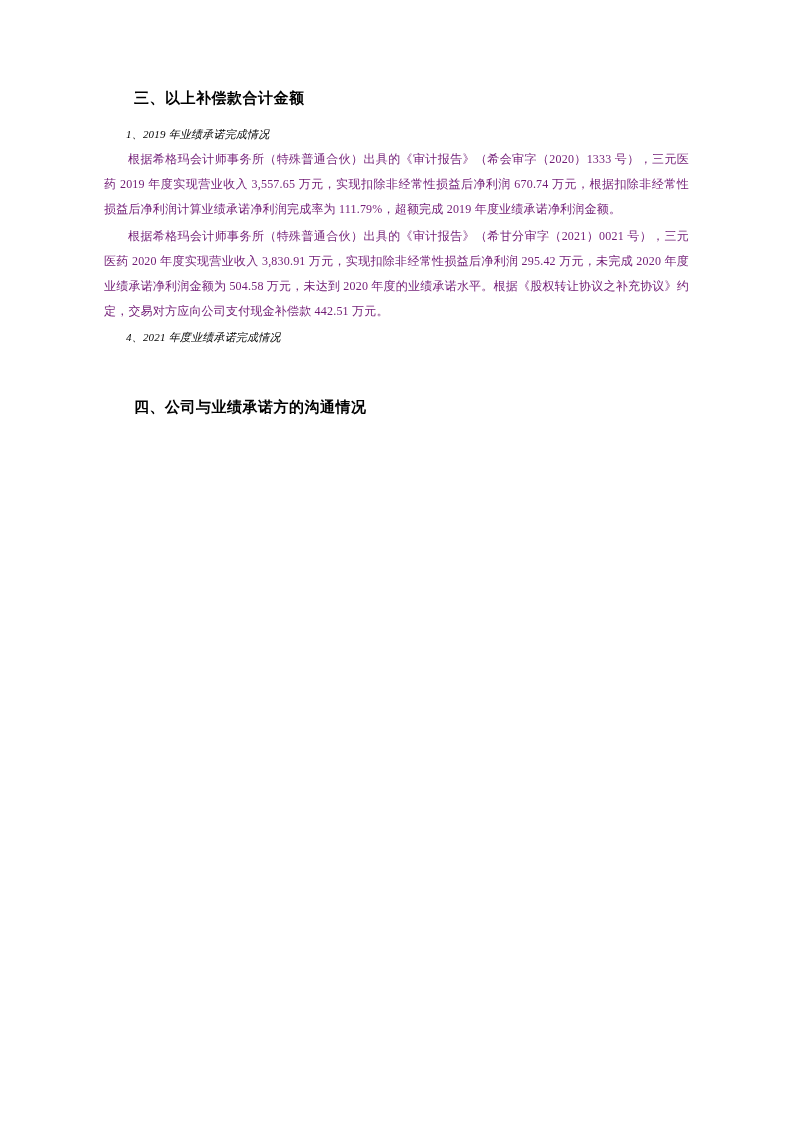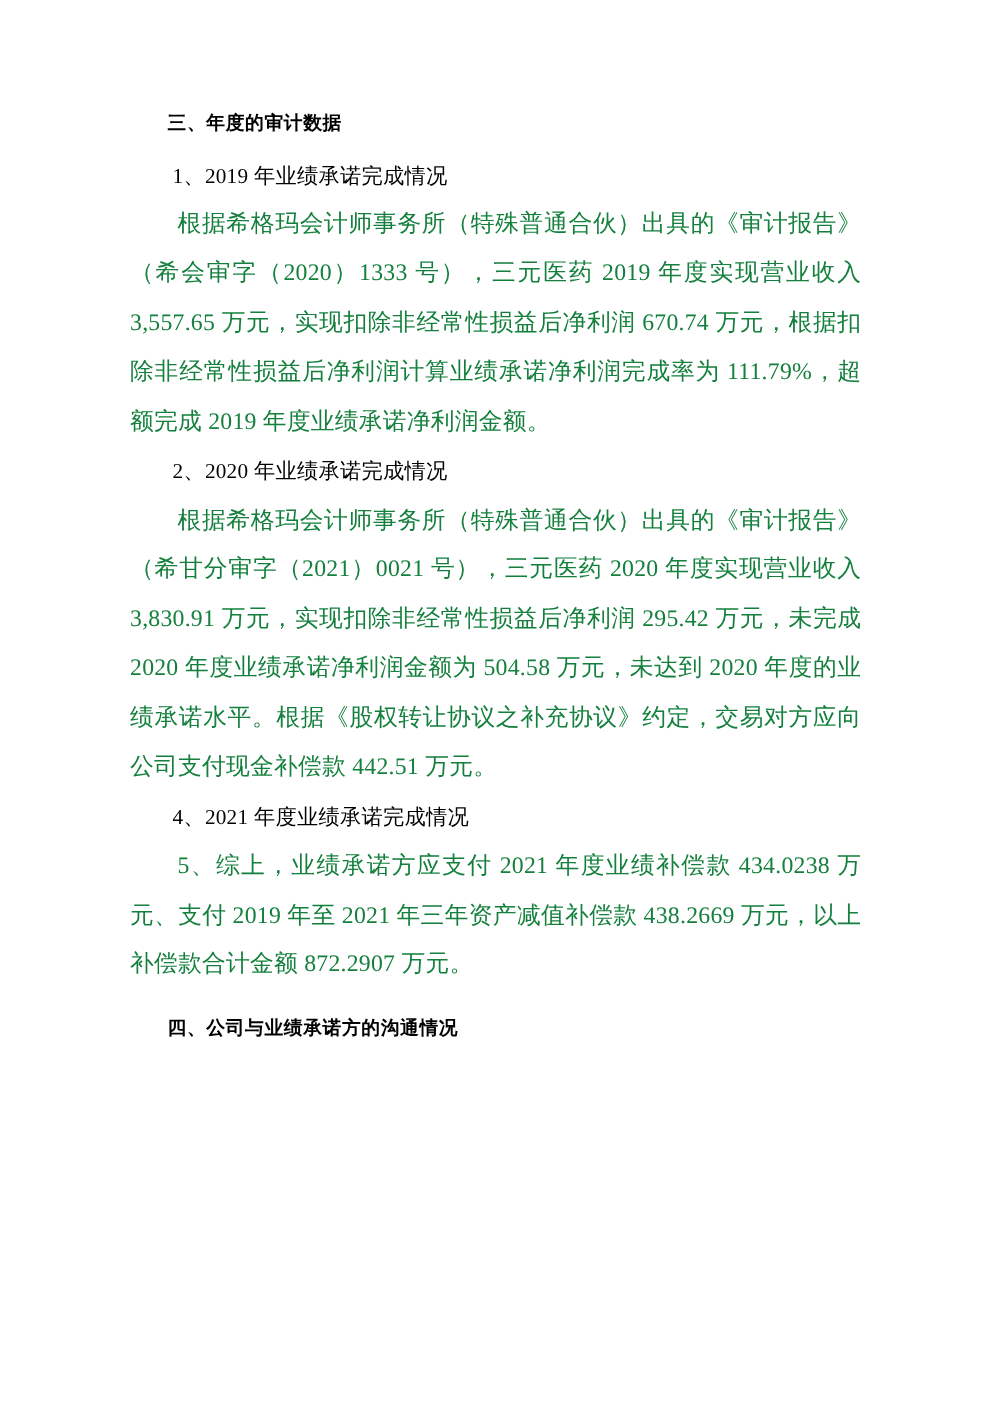--- a/index.html
+++ b/index.html
@@ -29,55 +29,54 @@
     font-family: "DejaVu Sans", "Liberation Sans", sans-serif;
     font-weight: bold;
     font-size: 15px;
     color: #000;
     text-indent: 2em;
     line-height: 1.9;
     margin: 0 0 10px 0;
     letter-spacing: 0.5px;
   }
   .heading-bottom {
-    margin-top: 16px;
+    margin-top: 44px;
   }
   p.para {
-    font-size: 19px;
-    color: #15803d;
+    font-size: 12px;
+    color: #701a75;
     line-height: 2.08;
     margin: 0 0 2px 0;
     text-indent: 2em;
     text-align: justify;
     text-justify: inter-ideograph;
     letter-spacing: 0.2px;
   }
   p.sub {
-    font-size: 17px;
+    font-size: 11px;
     line-height: 2.08;
     margin: 0 0 2px 0;
     text-indent: 2em;
     letter-spacing: 0.2px;
+    font-style: italic;
   }
 </style>
 </head>
 <body>
 
 <div class="page">
   <div class="content">
 
-    <div class="heading">三、年度的审计数据</div>
+    <div class="heading">三、以上补偿款合计金额</div>
 
     <p class="sub">1、2019 年业绩承诺完成情况</p>
     <p class="para">根据希格玛会计师事务所（特殊普通合伙）出具的《审计报告》（希会审字（2020）1333 号），三元医药 2019 年度实现营业收入 3,557.65 万元，实现扣除非经常性损益后净利润 670.74 万元，根据扣除非经常性损益后净利润计算业绩承诺净利润完成率为 111.79%，超额完成 2019 年度业绩承诺净利润金额。</p>
 
-    <p class="sub">2、2020 年业绩承诺完成情况</p>
     <p class="para">根据希格玛会计师事务所（特殊普通合伙）出具的《审计报告》（希甘分审字（2021）0021 号），三元医药 2020 年度实现营业收入 3,830.91 万元，实现扣除非经常性损益后净利润 295.42 万元，未完成 2020 年度业绩承诺净利润金额为 504.58 万元，未达到 2020 年度的业绩承诺水平。根据《股权转让协议之补充协议》约定，交易对方应向公司支付现金补偿款 442.51 万元。</p>
 
     <p class="sub">4、2021 年度业绩承诺完成情况</p>
 
 
-    <p class="para">5、综上，业绩承诺方应支付 2021 年度业绩补偿款 434.0238 万元、支付 2019 年至 2021 年三年资产减值补偿款 438.2669 万元，以上补偿款合计金额 872.2907 万元。</p>
 
     <div class="heading heading-bottom">四、公司与业绩承诺方的沟通情况</div>
 
   </div>
 </div>
 
 </body></html>

